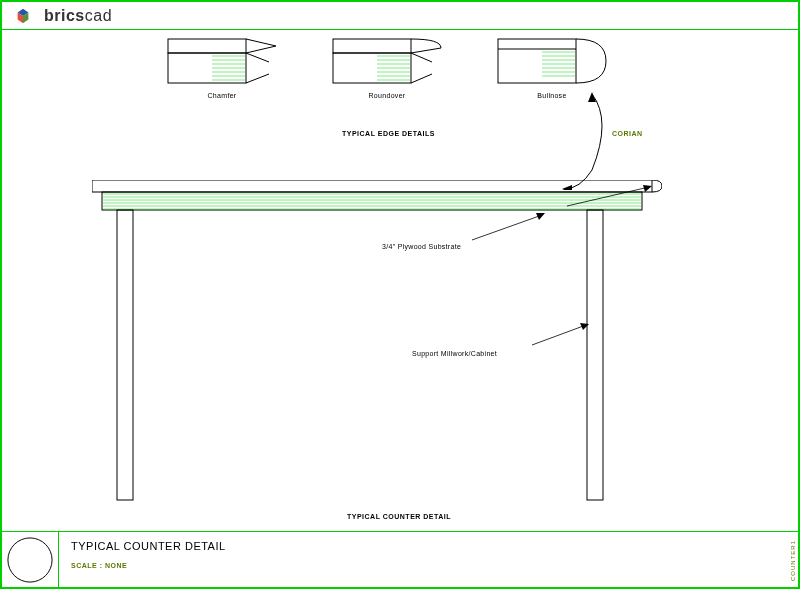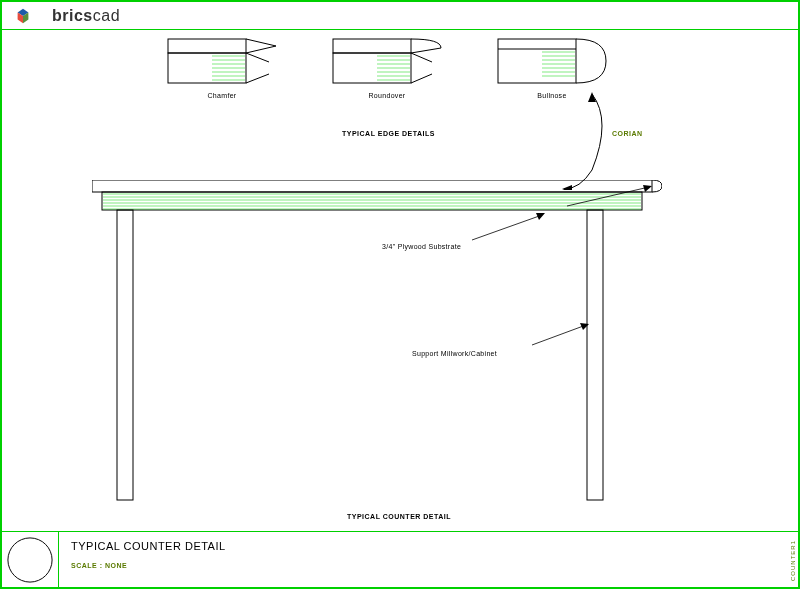--- a/index.html
+++ b/index.html
@@ -1,19 +1,19 @@
 <!DOCTYPE html>
 <html><head>
 <meta charset="utf-8">
 <style>
   * { margin: 0; padding: 0; box-sizing: border-box; }
   body { font-family: Arial, sans-serif; background: #fff; width: 800px; height: 589px; position: relative; overflow: hidden; }
   .outer-border { position: absolute; top: 0; left: 0; width: 800px; height: 589px; border: 2px solid #00d000; }
   .header-bar { position: absolute; top: 2px; left: 2px; right: 2px; height: 28px; border-bottom: 1px solid #00d000; display: flex; align-items: center; padding-left: 12px; }
-  .logo { display: flex; align-items: center; gap: 20px; }
+  .logo { display: flex; align-items: center; gap: 12px; }
   .logo-icon { width: 18px; height: 18px; }
   .logo-text { font-size: 16px; letter-spacing: 0.5px; }
   .logo-text .b { font-weight: bold; color: #333; }
   .logo-text .cad { font-weight: normal; color: #333; }
   .drawing-area { position: absolute; top: 30px; left: 2px; right: 2px; bottom: 60px; }
   .edge-profile { position: absolute; }
   .profile-svg { display: block; }
   .profile-label { font-size: 7px; color: #000; text-align: center; margin-top: 4px; letter-spacing: 0.3px; }
   .section-title { position: absolute; font-size: 7px; font-weight: bold; color: #000; letter-spacing: 0.5px; }
   .annotation { position: absolute; font-size: 7px; color: #5a7a00; font-weight: bold; letter-spacing: 0.5px; }

